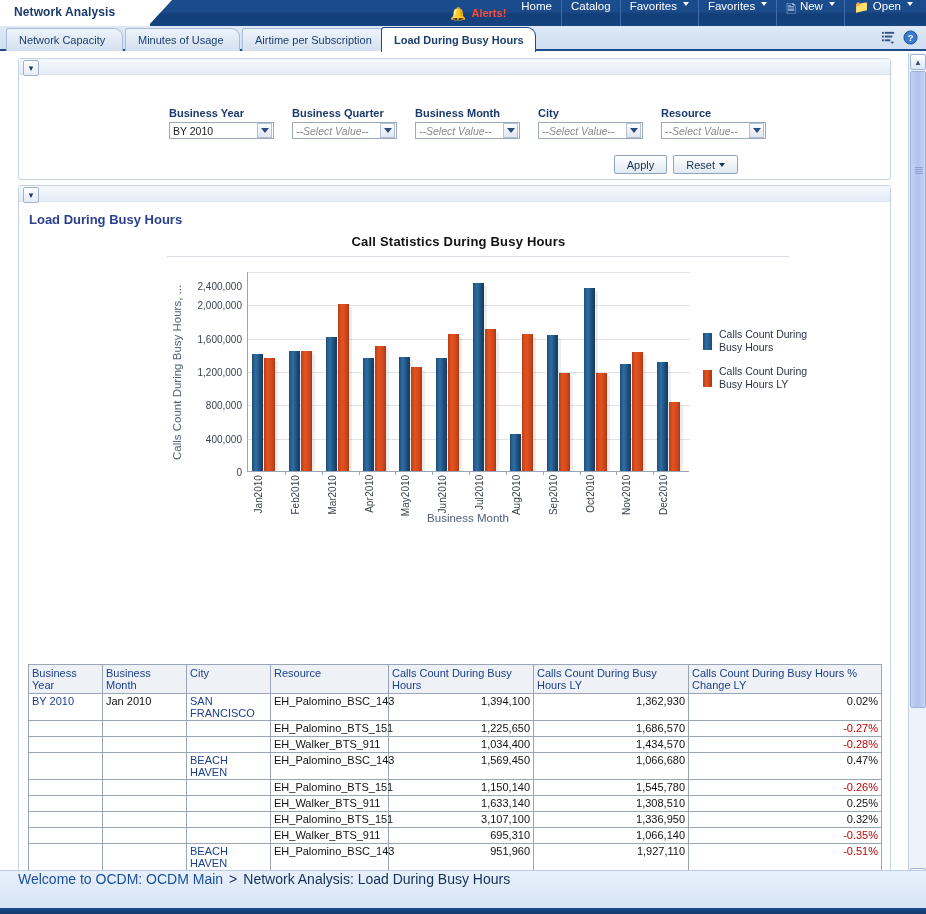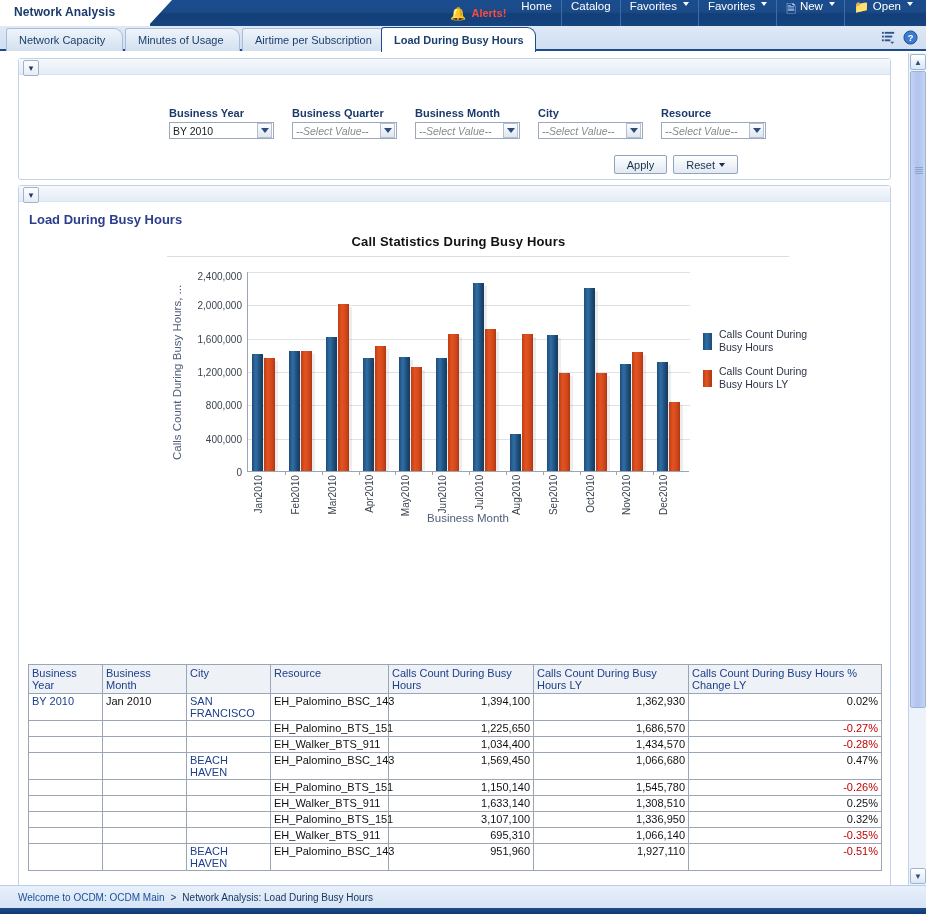--- a/index.html
+++ b/index.html
@@ -219,25 +219,25 @@
   #sbthumb {
     position:absolute; left:1px; top:18px; width:16px; height:637px;
     background: linear-gradient(to right,#c3d2f3 0%,#b0c2ee 50%,#c6d5f4 100%);
     border:1px solid #9db4d4; border-radius:2px;
   }
   #sbgrip { position:absolute; left:4px; top:95px; width:8px; height:8px;
     background: repeating-linear-gradient(to bottom,#8aa2cc 0 1px,transparent 1px 2px); }
 
   
   #statusbar {
-    position:absolute; left:0; bottom:6px; width:926px; height:23px;
+    position:absolute; left:0; bottom:6px; width:926px; height:38px;
     background: linear-gradient(to bottom,#e8f0fb 0%,#d6e4f5 100%);
     border-top:1px solid #b9cde6;
-    display:flex; align-items:center; padding-left:18px;
-    font-size:10px; color:#15305c;
+    display:flex; padding-left:18px;
+    font-size:14px; color:#15305c;
   }
   #statusbar a { color:#1b4f9c; text-decoration:none; cursor:pointer; }
   #bottomedge { position:absolute; left:0; bottom:0; width:926px; height:6px;
     background: linear-gradient(to bottom,#1c4c8c,#12396e); }
 </style>
 </head>
 <body>
 
 <div id="topbar">
   <div id="brandtab"></div>
@@ -389,21 +389,21 @@
           <div class="ytick" style="top: 166.667px;">400,000</div>
           <div class="gl" style="top: 133.333px;"></div>
           <div class="ytick" style="top: 133.333px;">800,000</div>
           <div class="gl" style="top: 100px;"></div>
           <div class="ytick" style="top: 100px;">1,200,000</div>
           <div class="gl" style="top: 66.6667px;"></div>
           <div class="ytick" style="top: 66.6667px;">1,600,000</div>
           <div class="gl" style="top: 33.3333px;"></div>
           <div class="ytick" style="top: 33.3333px;">2,000,000</div>
           <div class="gl" style="top: 0px;"></div>
-          <div class="ytick" style="top: 4px;">2,400,000</div>
+          <div class="ytick" style="top: 14px;">2,400,000</div>
           <div class="grp" style="left: 0px; width: 36.8333px;">
             <div class="bar b1" title="Calls Count During Busy Hours: 1,400,000" style="height: 116.667px;"></div>
             <div class="bar b2" title="Calls Count During Busy Hours LY: 1,360,000" style="height: 113.333px;"></div>
             <div class="xlab"><span>Jan</span><span style="margin-left: 1px;">2010</span></div>
           </div>
           <div class="grp" style="left: 36.8333px; width: 36.8333px;">
             <div class="sep"></div>
             <div class="bar b1" title="Calls Count During Busy Hours: 1,440,000" style="height: 120px;"></div>
             <div class="bar b2" title="Calls Count During Busy Hours LY: 1,440,000" style="height: 120px;"></div>
             <div class="xlab"><span>Feb</span><span style="margin-left: 1px;">2010</span></div>

